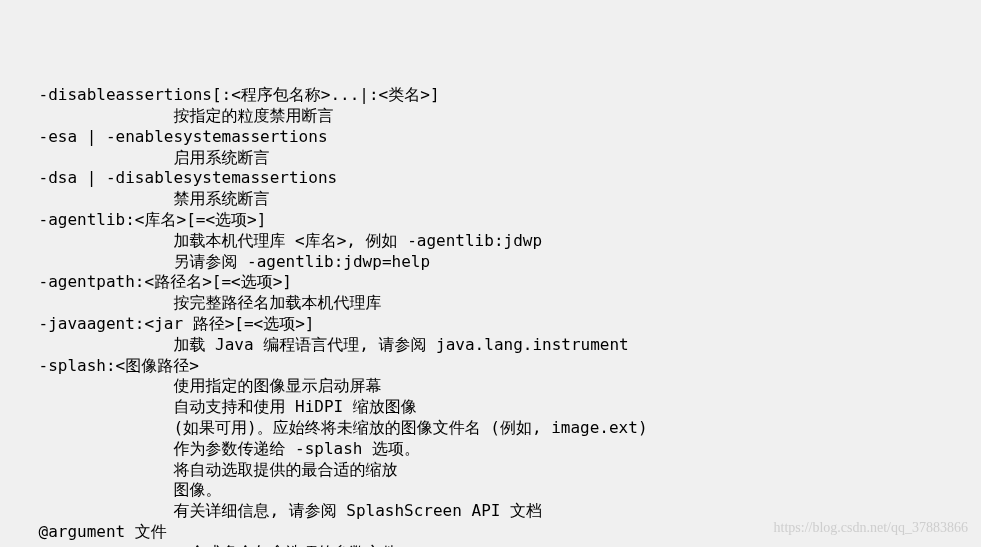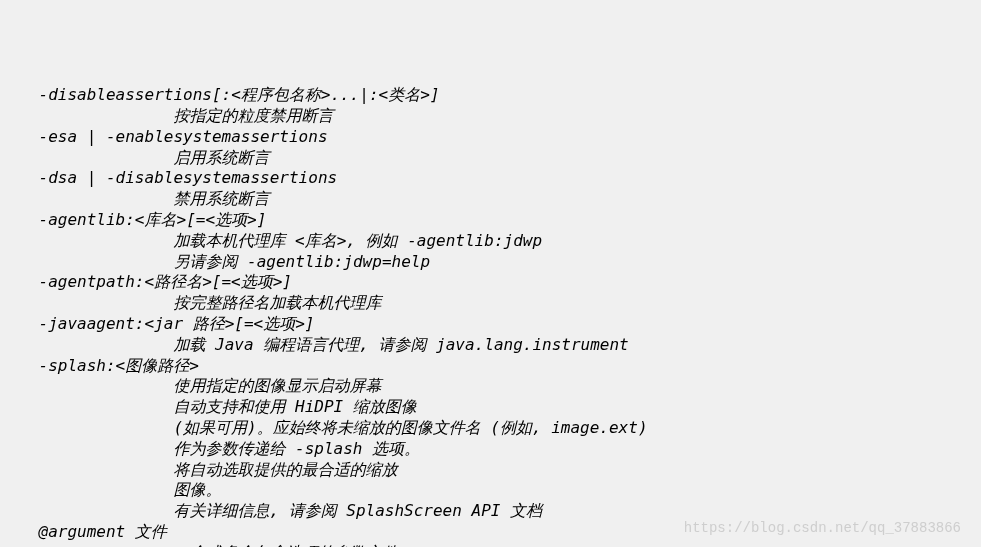--- a/index.html
+++ b/index.html
@@ -16,28 +16,27 @@
       padding: 2px 0;
       white-space: pre;
       position: relative;
       width: 981px;
       height: 547px;
       overflow: hidden;
     }
     .line {
       display: block;
       white-space: pre;
-      font-style: italic;
     }
     .watermark {
       position: absolute;
       bottom: 10px;
-      right: 20px;
+      right: 13px;
       color: rgba(200, 200, 200, 0.85);
-      font-family: Liberation Mono, monospace;
+      font-family: Liberation Serif, serif;
       font-size: 14px;
       margin-left: 32px;
     }
   </style>
 </head>
 <body>
 
 
 
 <div id="lines-container"><span class="line">    -disableassertions[:&lt;程序包名称&gt;...|:&lt;类名&gt;]</span><span class="line">                  按指定的粒度禁用断言</span><span class="line">    -esa | -enablesystemassertions</span><span class="line">                  启用系统断言</span><span class="line">    -dsa | -disablesystemassertions</span><span class="line">                  禁用系统断言</span><span class="line">    -agentlib:&lt;库名&gt;[=&lt;选项&gt;]</span><span class="line">                  加载本机代理库 &lt;库名&gt;, 例如 -agentlib:jdwp</span><span class="line">                  另请参阅 -agentlib:jdwp=help</span><span class="line">    -agentpath:&lt;路径名&gt;[=&lt;选项&gt;]</span><span class="line">                  按完整路径名加载本机代理库</span><span class="line">    -javaagent:&lt;jar 路径&gt;[=&lt;选项&gt;]</span><span class="line">                  加载 Java 编程语言代理, 请参阅 java.lang.instrument</span><span class="line">    -splash:&lt;图像路径&gt;</span><span class="line">                  使用指定的图像显示启动屏幕</span><span class="line">                  自动支持和使用 HiDPI 缩放图像</span><span class="line">                  (如果可用)。应始终将未缩放的图像文件名 (例如, image.ext)</span><span class="line">                  作为参数传递给 -splash 选项。</span><span class="line">                  将自动选取提供的最合适的缩放</span><span class="line">                  图像。</span><span class="line">                  有关详细信息, 请参阅 SplashScreen API 文档</span><span class="line">    @argument 文件</span><span class="line">                  一个或多个包含选项的参数文件</span></div>

